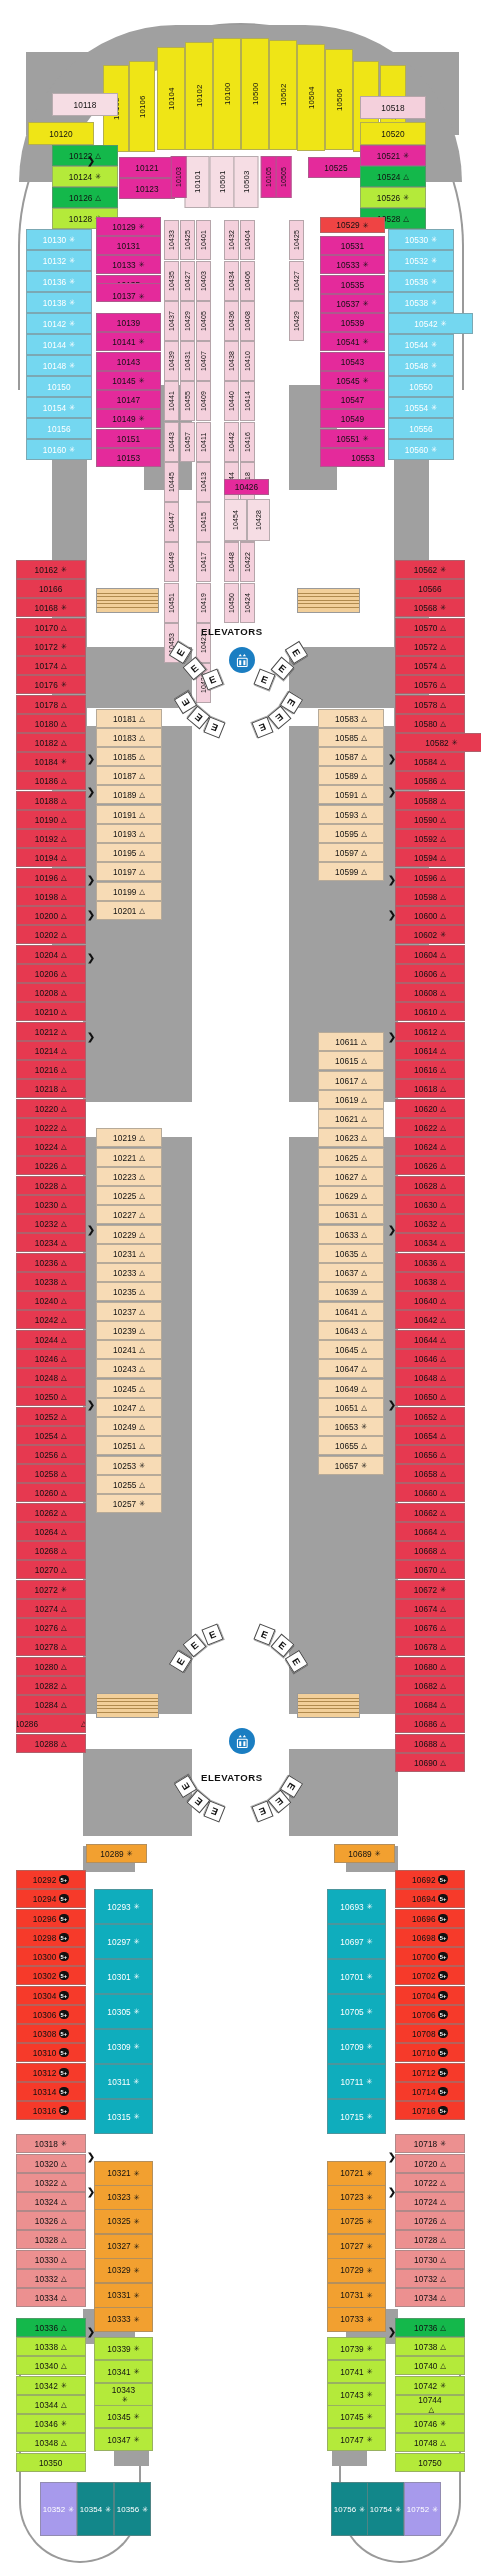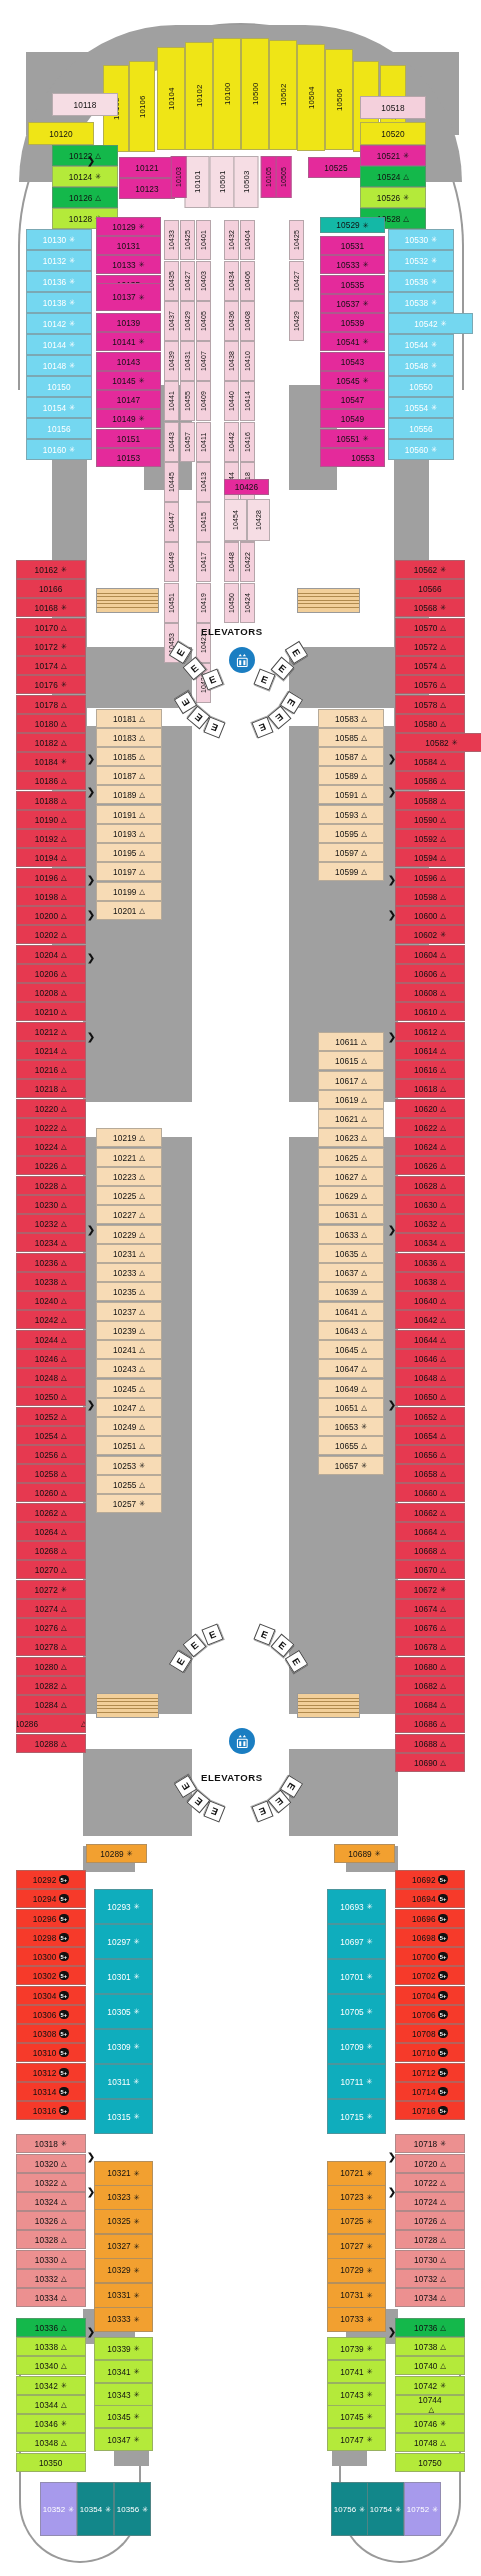--- a/index.html
+++ b/index.html
@@ -266,21 +266,21 @@
     <div class="c" style="left: 96px; top: 236px; width: 65px; height: 19px; background: rgb(228, 42, 155);">
       <span class="n">10131</span>
     </div>
     <div class="c" style="left: 96px; top: 255px; width: 65px; height: 19px; background: rgb(228, 42, 155);">
       <span class="n">10133</span>
       <span class="s">✳</span>
     </div>
     <div class="c" style="left: 96px; top: 275px; width: 65px; height: 19px; background: rgb(228, 42, 155);">
       <span class="n">10135</span>
     </div>
-    <div class="c" style="left: 96px; top: 283px; width: 65px; height: 28px; background: rgb(228, 42, 155);">
+    <div class="c" style="left: 96px; top: 283px; width: 65px; height: 19px; background: rgb(228, 42, 155); align-items: flex-end;">
       <span class="n">10137</span>
       <span class="s">✳</span>
     </div>
     <div class="c" style="left: 96px; top: 313px; width: 65px; height: 19px; background: rgb(228, 42, 155);">
       <span class="n">10139</span>
     </div>
     <div class="c" style="left: 96px; top: 332px; width: 65px; height: 19px; background: rgb(228, 42, 155);">
       <span class="n">10141</span>
       <span class="s">✳</span>
     </div>
@@ -297,21 +297,21 @@
     <div class="c" style="left: 96px; top: 409px; width: 65px; height: 19px; background: rgb(228, 42, 155);">
       <span class="n">10149</span>
       <span class="s">✳</span>
     </div>
     <div class="c" style="left: 96px; top: 429px; width: 65px; height: 19px; background: rgb(228, 42, 155);">
       <span class="n">10151</span>
     </div>
     <div class="c" style="left: 96px; top: 448px; width: 65px; height: 19px; background: rgb(228, 42, 155);">
       <span class="n">10153</span>
     </div>
-    <div class="c" style="left: 320px; top: 217px; width: 65px; height: 16px; background: #14b8a6;">
+    <div class="c" style="left: 320px; top: 217px; width: 65px; height: 16px; background: #ef4444;">
       <span class="n">10529</span>
       <span class="s">✳</span>
     </div>
     <div class="c" style="left: 320px; top: 236px; width: 65px; height: 19px; background: rgb(228, 42, 155);">
       <span class="n">10531</span>
     </div>
     <div class="c" style="left: 320px; top: 255px; width: 65px; height: 19px; background: rgb(228, 42, 155);">
       <span class="n">10533</span>
       <span class="s">✳</span>
     </div>
@@ -1693,21 +1693,21 @@
       <span class="n">10750</span>
     </div>
     <div class="c" style="left: 94px; top: 2337px; width: 59px; height: 23px; background: rgb(180, 234, 58);">
       <span class="n">10339</span>
       <span class="s">✳</span>
     </div>
     <div class="c" style="left: 94px; top: 2360px; width: 59px; height: 23px; background: rgb(180, 234, 58);">
       <span class="n">10341</span>
       <span class="s">✳</span>
     </div>
-    <div class="c" style="left: 94px; top: 2383px; width: 59px; height: 23px; background: rgb(180, 234, 58);">
+    <div class="c" style="left: 94px; top: 2383px; width: 59px; height: 23px; background: rgb(180, 234, 58); flex-direction: column;">
       <span class="n">10343</span>
       <span class="s">✳</span>
     </div>
     <div class="c" style="left: 94px; top: 2405px; width: 59px; height: 23px; background: rgb(180, 234, 58);">
       <span class="n">10345</span>
       <span class="s">✳</span>
     </div>
     <div class="c" style="left: 94px; top: 2428px; width: 59px; height: 23px; background: rgb(180, 234, 58);">
       <span class="n">10347</span>
       <span class="s">✳</span>

